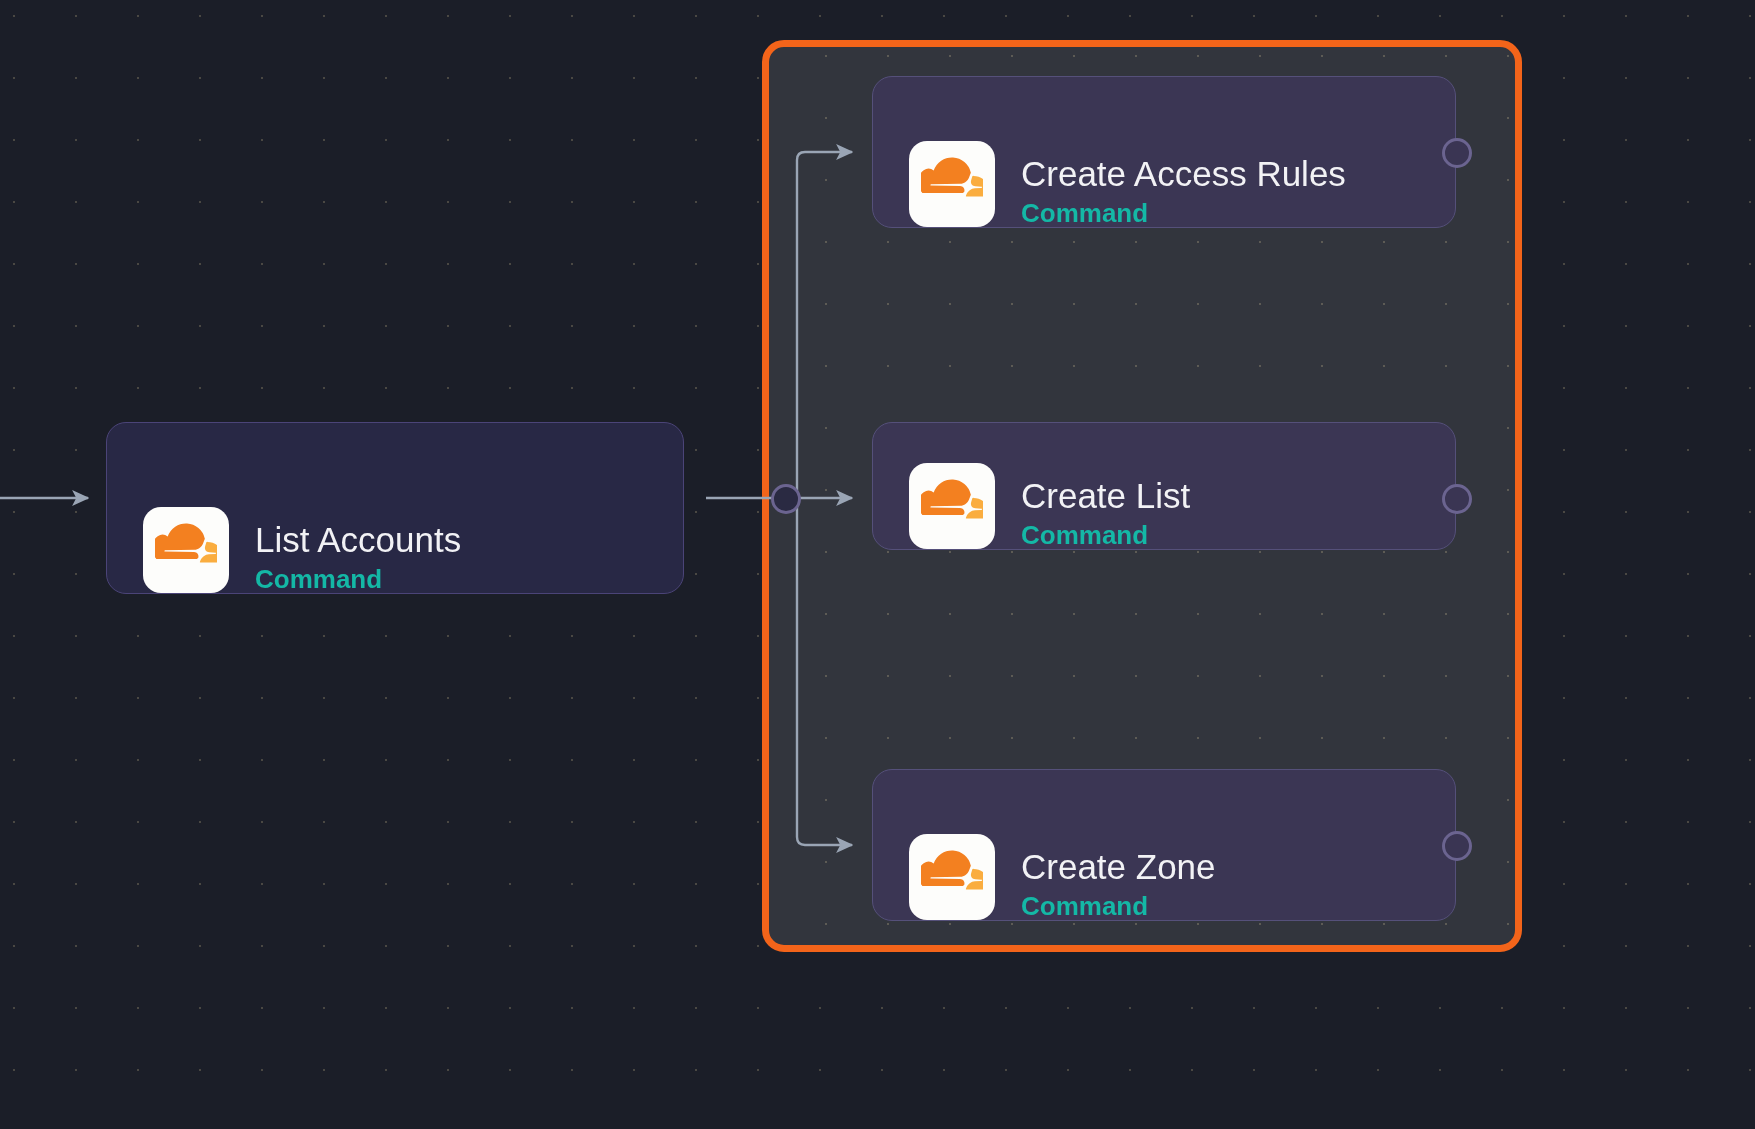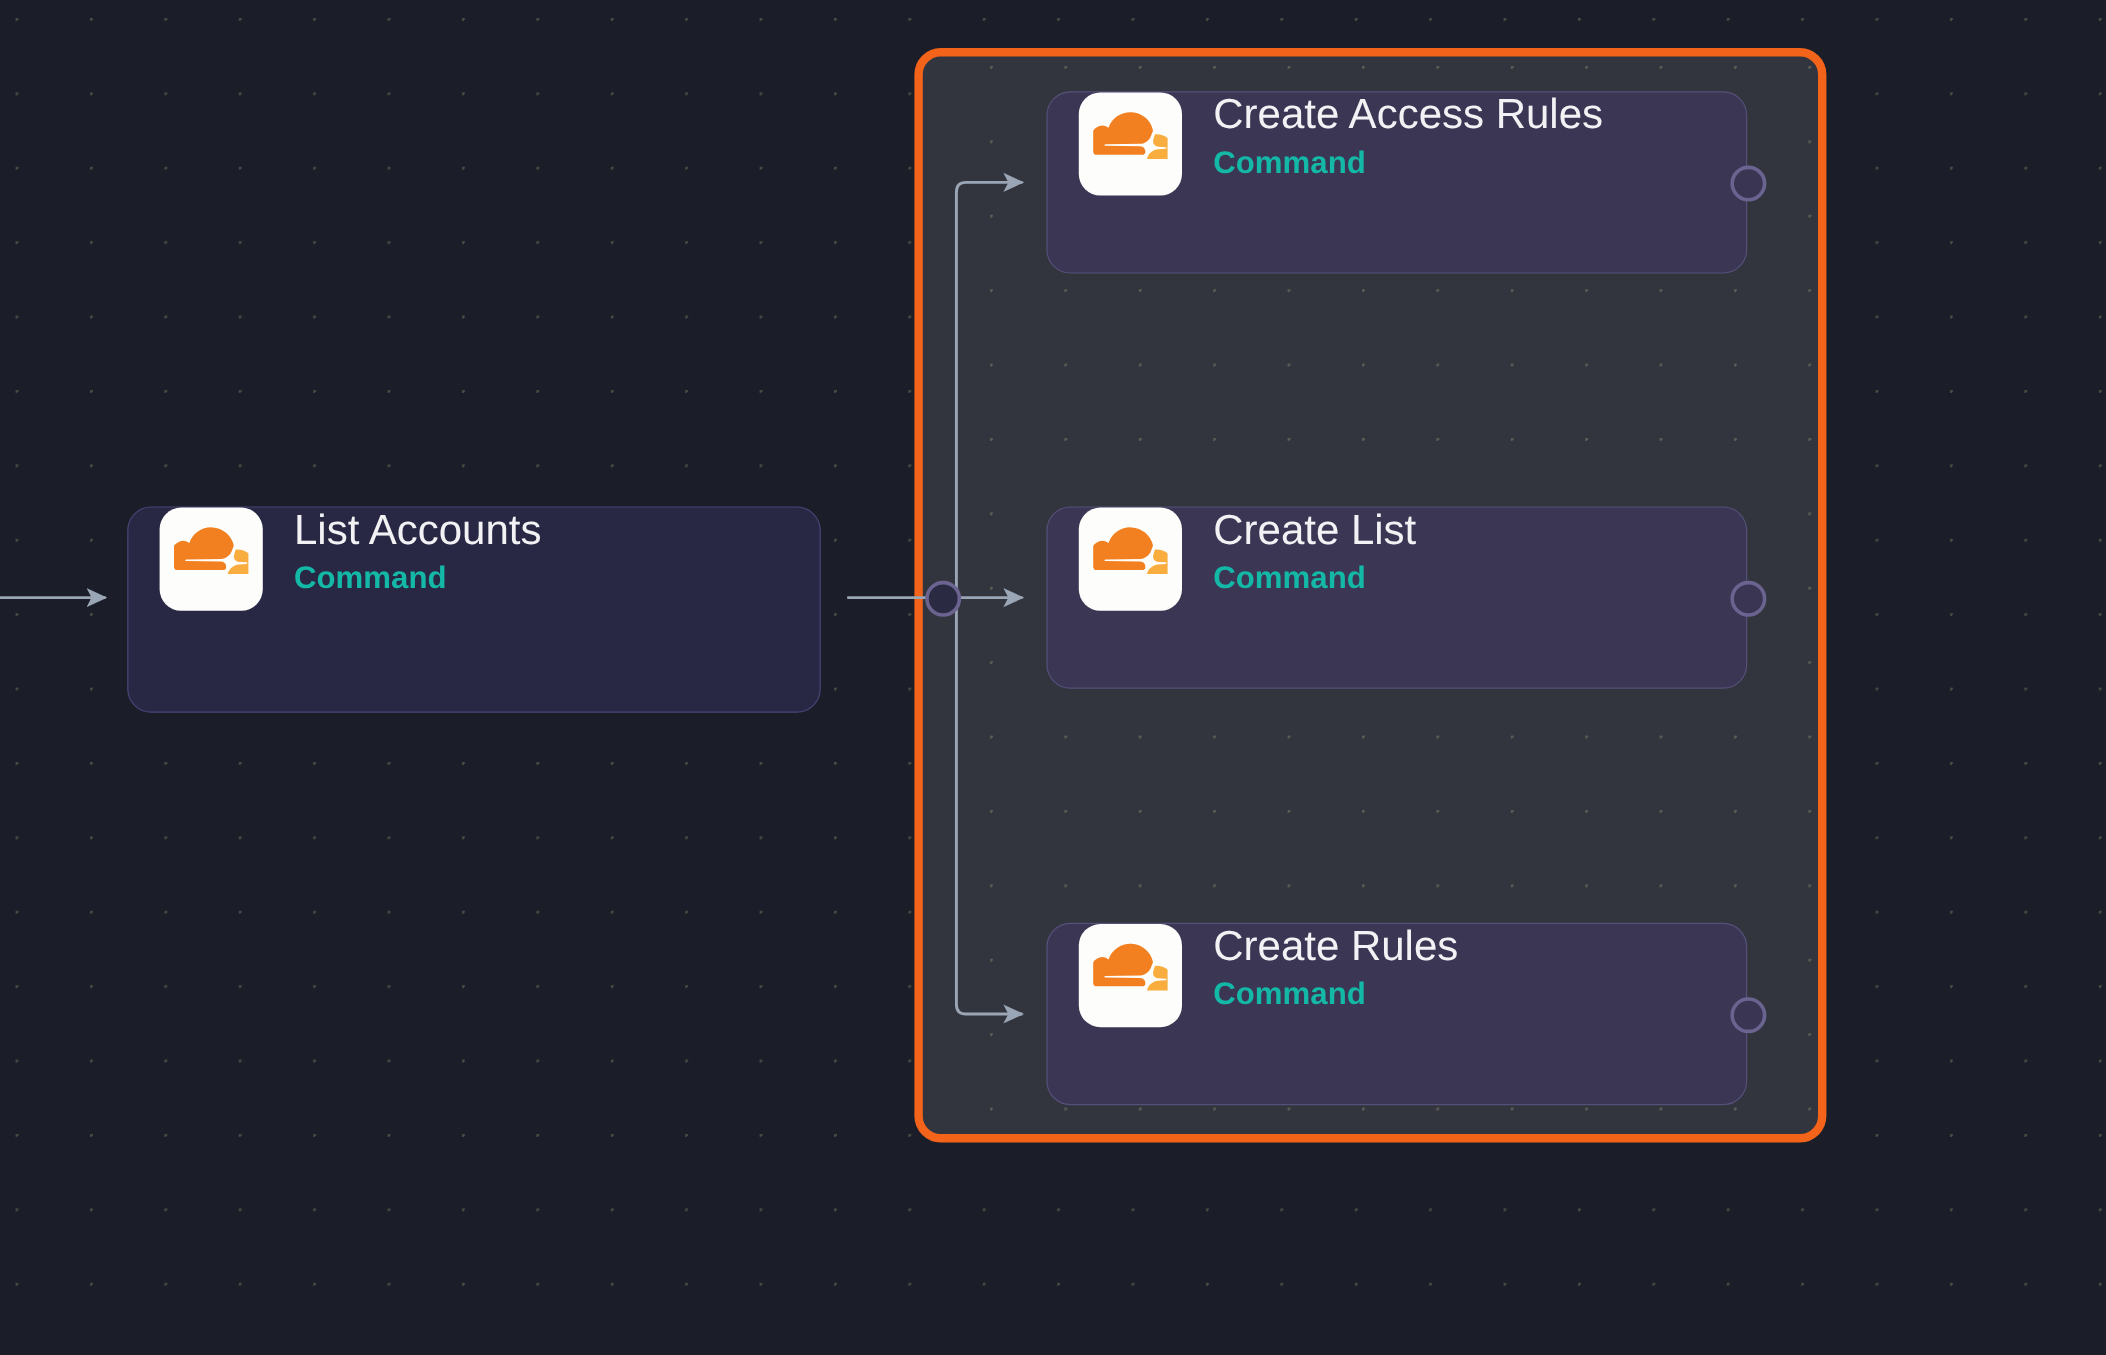--- a/index.html
+++ b/index.html
@@ -52,23 +52,23 @@
     width: 1755px;
     height: 1129px;
     pointer-events: none;
     overflow: visible;
   }
 
   
   .node {
     position: absolute;
     display: flex;
-    align-items: flex-start;
+    align-items: flex-end;
     border-radius: 20px;
-    padding-left: 26px;
+    padding-left: 36px;
     gap: 26px;
   }
   .node-root {
     background: #282845;
     border: 1.6px solid #4b4478;
   }
   .node-child {
     background: #3b3654;
     border: 1.6px solid #55507a;
   }
@@ -158,21 +158,21 @@
         <path d="M54.2 23.6c-.28 0-.56.02-.83.05a.47.47 0 0 0-.4.32l-1.2 4.12c-.5 1.7-.32 3.3.58 4.4.82 1.1 2.1 1.73 3.72 1.82l6.4.4c.2 0 .37.1.47.25a.6.6 0 0 1 .05.55c-.1.3-.4.5-.72.55l-6.65.4c-3.6.17-7.5 3.1-8.85 6.63l-.48 1.25c-.1.24.07.48.33.48h22.9c.3 0 .57-.2.65-.5a16.4 16.4 0 0 0 .6-4.4c0-9-7.4-16.3-16.5-16.3" fill="#faad3f"></path>
       </svg>
     </div>
     <div class="node-text">
       <div class="node-title">Create Access Rules</div>
       <div class="node-sub">Command</div>
     </div>
     <div class="port port-child" style="left:569px; top:61px;"></div>
   </div>
 
-  <div class="node node-child" style="left:872px; top:422px; width:584px; height:152px;">
+  <div class="node node-child" style="left:872px; top:422px; width:584px; height:128px;">
     <div class="node-icon">
       <svg viewBox="0 0 64 64" aria-hidden="true">
         <path d="M44.6 40.2c.5-1.7.3-3.3-.6-4.4-.8-1.1-2.1-1.7-3.7-1.8l-30-.4a.6.6 0 0 1-.5-.25.6.6 0 0 1-.05-.55c.1-.3.4-.5.7-.55l30.3-.4c3.6-.16 7.5-3.08 8.85-6.62l1.75-4.5a.9.9 0 0 0 .05-.6 19.9 19.9 0 0 0-38.25-2.05 8.95 8.95 0 0 0-14.05 9.4A12.7 12.7 0 0 0 .9 40.6c0 .35.3.6.65.6h41.6c.38 0 .72-.25.83-.6l.62-.4z" fill="#f38020"></path>
         <path d="M54.2 23.6c-.28 0-.56.02-.83.05a.47.47 0 0 0-.4.32l-1.2 4.12c-.5 1.7-.32 3.3.58 4.4.82 1.1 2.1 1.73 3.72 1.82l6.4.4c.2 0 .37.1.47.25a.6.6 0 0 1 .05.55c-.1.3-.4.5-.72.55l-6.65.4c-3.6.17-7.5 3.1-8.85 6.63l-.48 1.25c-.1.24.07.48.33.48h22.9c.3 0 .57-.2.65-.5a16.4 16.4 0 0 0 .6-4.4c0-9-7.4-16.3-16.5-16.3" fill="#faad3f"></path>
       </svg>
     </div>
     <div class="node-text">
       <div class="node-title">Create List</div>
       <div class="node-sub">Command</div>
     </div>
@@ -180,19 +180,19 @@
   </div>
 
   <div class="node node-child" style="left:872px; top:769px; width:584px; height:152px;">
     <div class="node-icon">
       <svg viewBox="0 0 64 64" aria-hidden="true">
         <path d="M44.6 40.2c.5-1.7.3-3.3-.6-4.4-.8-1.1-2.1-1.7-3.7-1.8l-30-.4a.6.6 0 0 1-.5-.25.6.6 0 0 1-.05-.55c.1-.3.4-.5.7-.55l30.3-.4c3.6-.16 7.5-3.08 8.85-6.62l1.75-4.5a.9.9 0 0 0 .05-.6 19.9 19.9 0 0 0-38.25-2.05 8.95 8.95 0 0 0-14.05 9.4A12.7 12.7 0 0 0 .9 40.6c0 .35.3.6.65.6h41.6c.38 0 .72-.25.83-.6l.62-.4z" fill="#f38020"></path>
         <path d="M54.2 23.6c-.28 0-.56.02-.83.05a.47.47 0 0 0-.4.32l-1.2 4.12c-.5 1.7-.32 3.3.58 4.4.82 1.1 2.1 1.73 3.72 1.82l6.4.4c.2 0 .37.1.47.25a.6.6 0 0 1 .05.55c-.1.3-.4.5-.72.55l-6.65.4c-3.6.17-7.5 3.1-8.85 6.63l-.48 1.25c-.1.24.07.48.33.48h22.9c.3 0 .57-.2.65-.5a16.4 16.4 0 0 0 .6-4.4c0-9-7.4-16.3-16.5-16.3" fill="#faad3f"></path>
       </svg>
     </div>
     <div class="node-text">
-      <div class="node-title">Create Rules</div>
+      <div class="node-title">Create Zone</div>
       <div class="node-sub">Command</div>
     </div>
     <div class="port port-child" style="left:569px; top:61px;"></div>
   </div>
 
 </div>
 
 </body></html>

